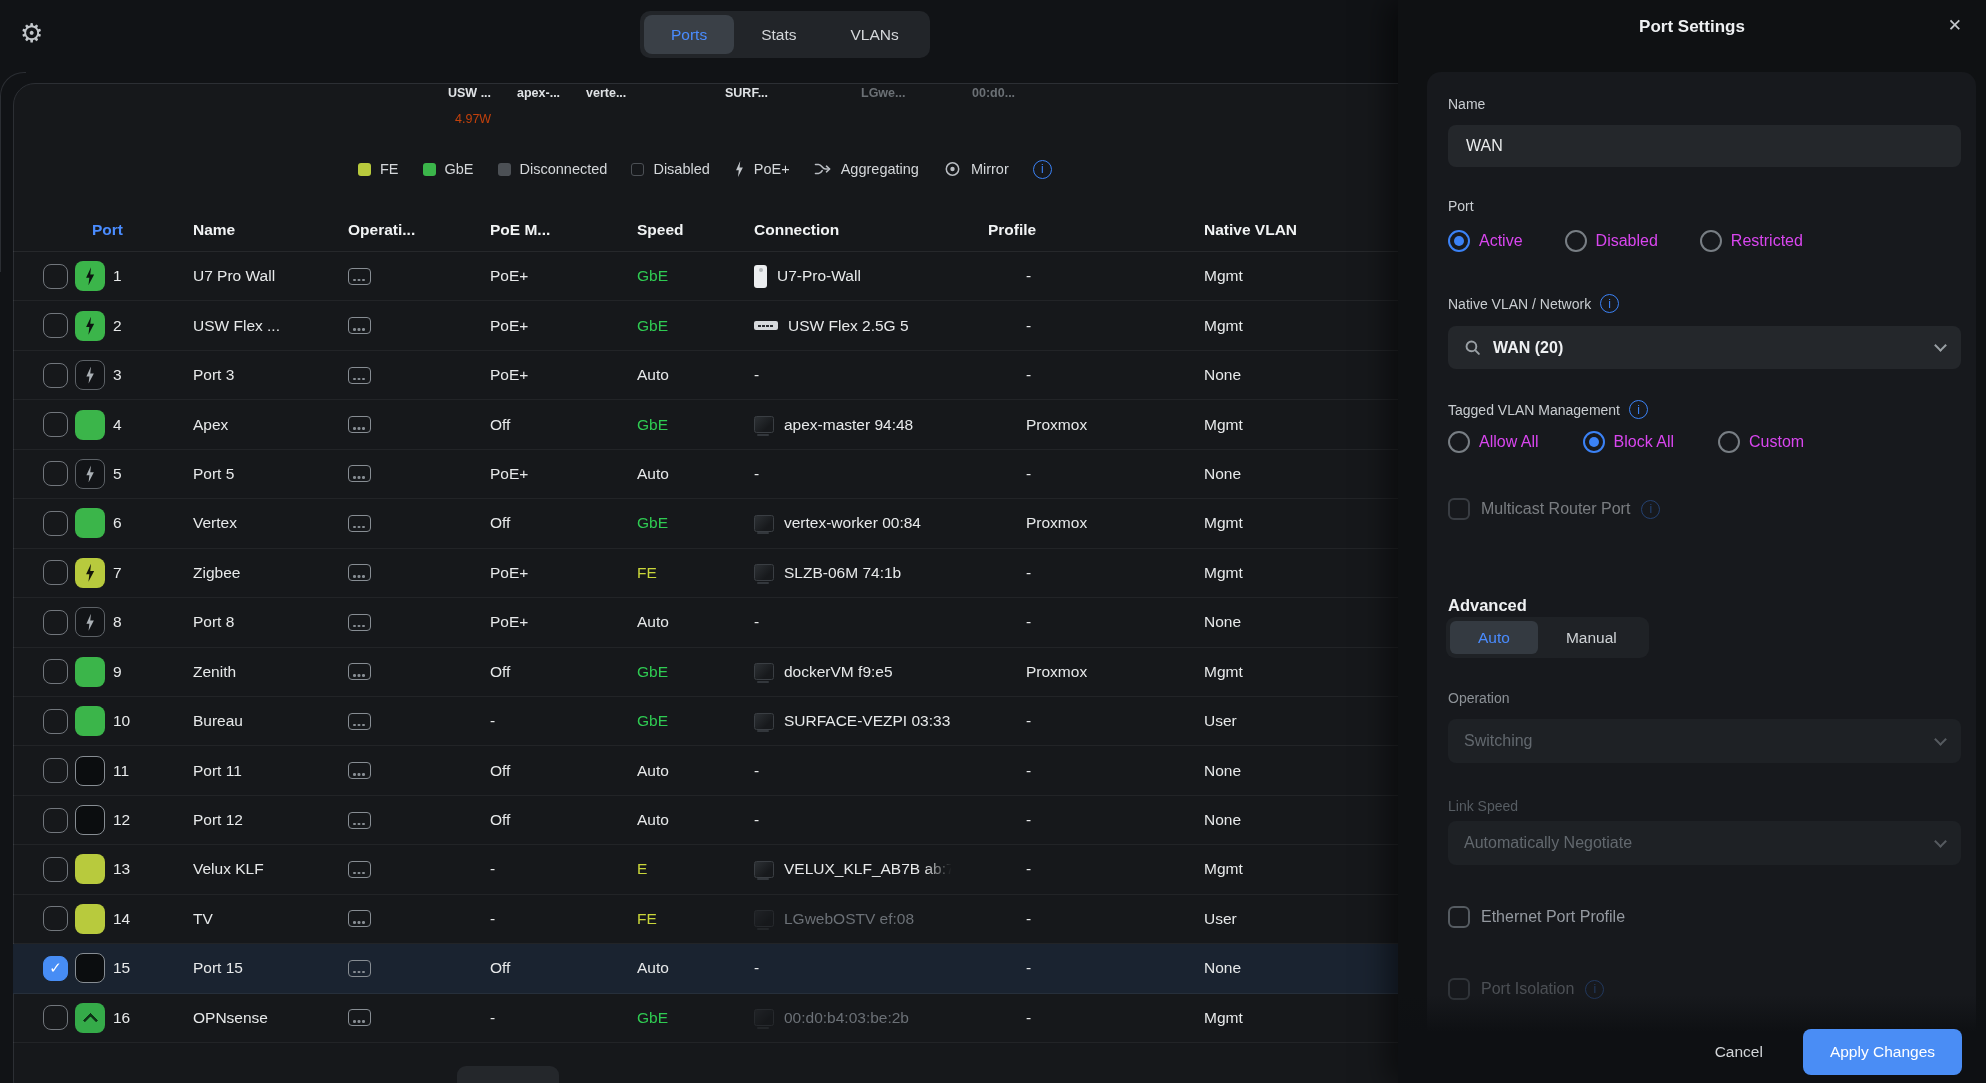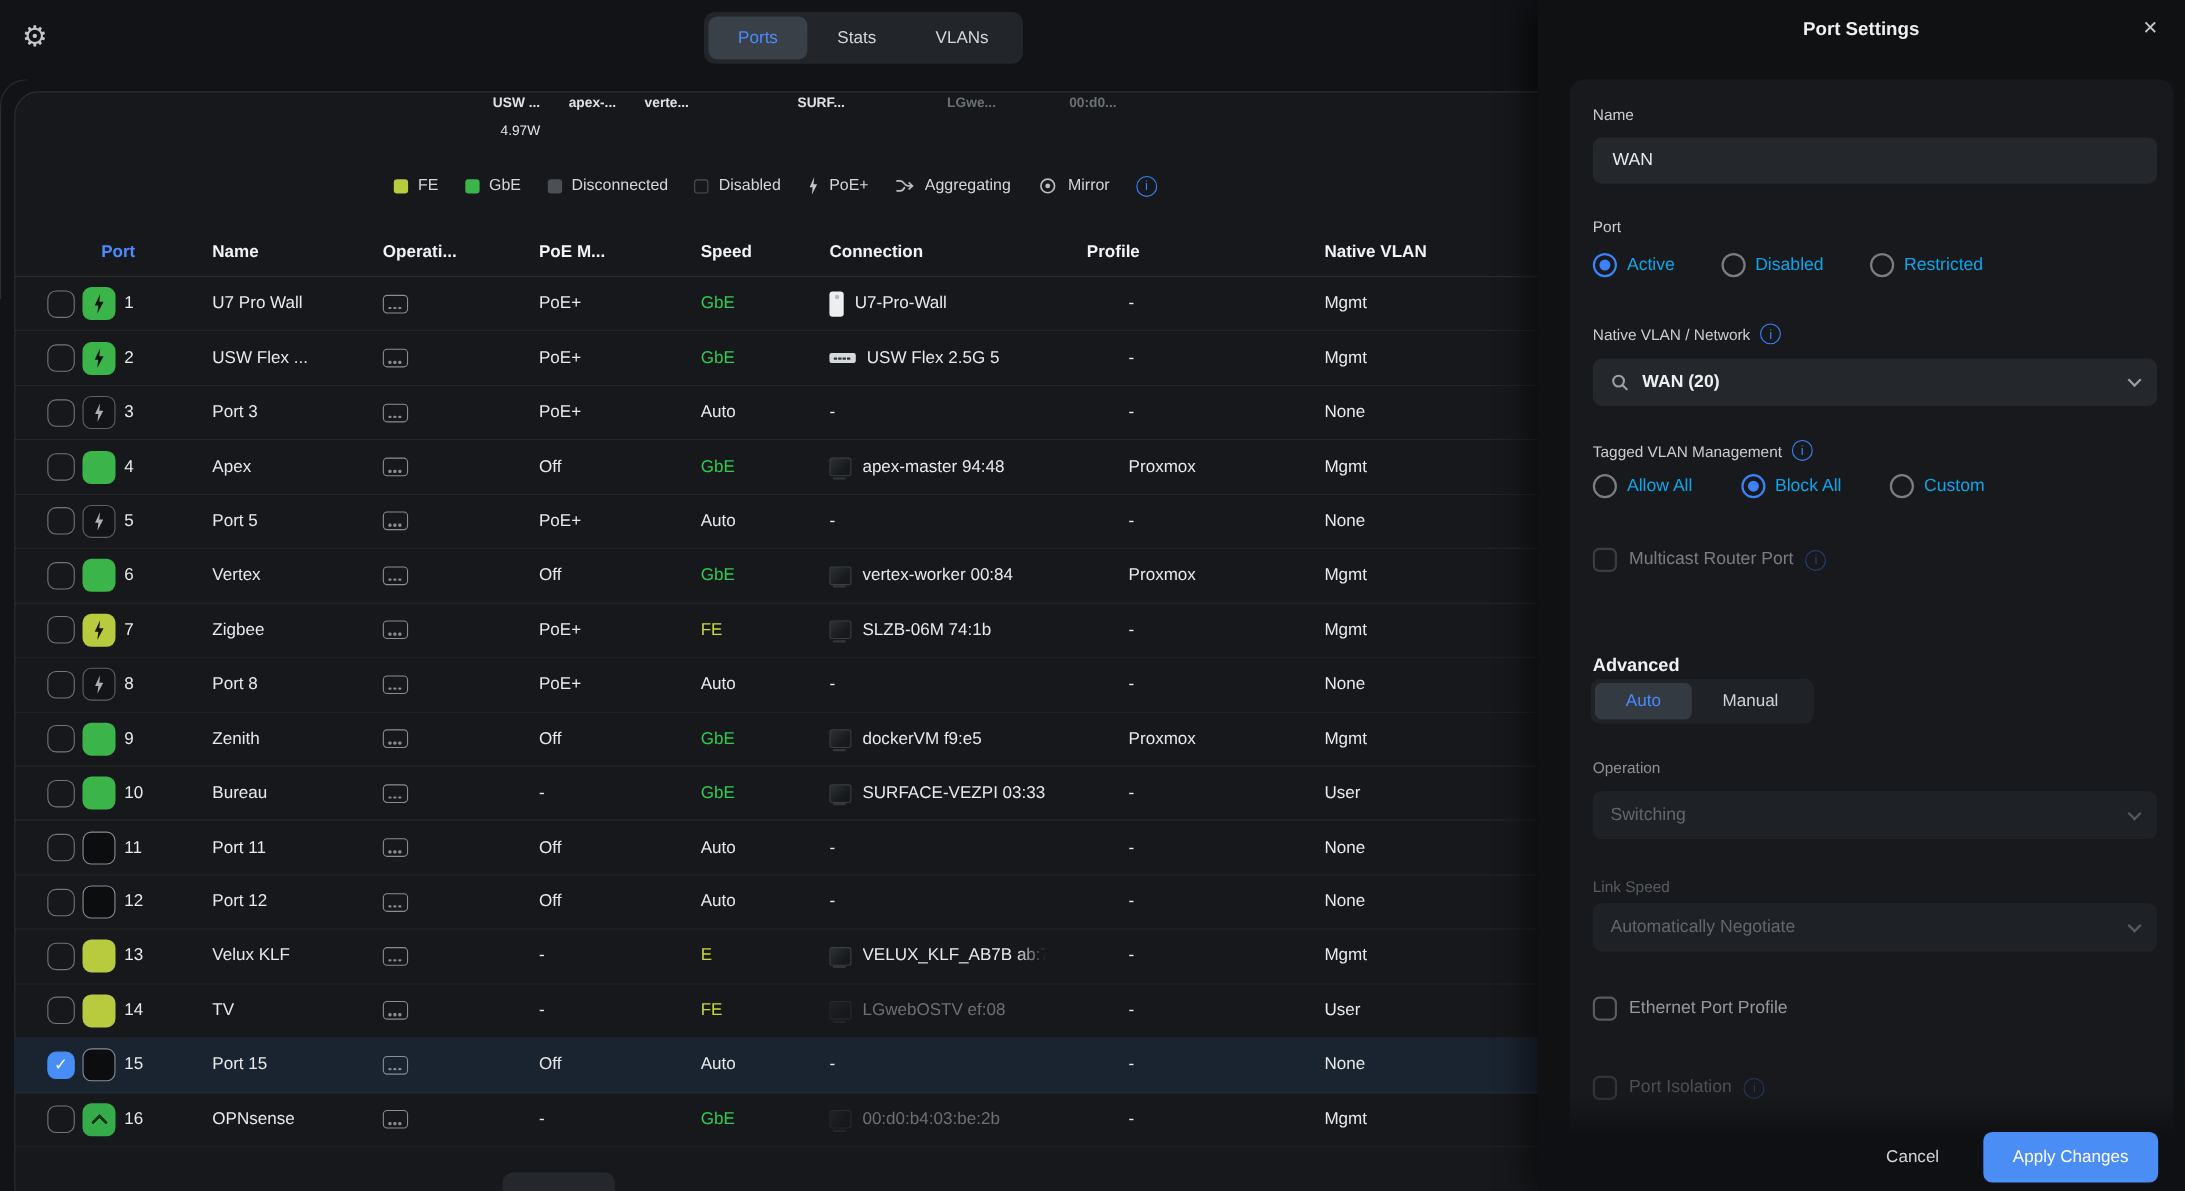--- a/index.html
+++ b/index.html
@@ -12,21 +12,21 @@
   .tab { height:39px; padding:0 27px; display:flex; align-items:center; font-size:15.5px; color:#d4d7da; border-radius:8px; cursor:pointer; }
   .tab.active { background:#3a4047; color:#4a8cff; }
 
   
   .outer-edge { position:absolute; left:0; top:72px; width:26px; height:200px; border-top:1px solid #2b2e33; border-left:1px solid #2b2e33; border-top-left-radius:24px; }
   .main-card { position:absolute; left:13px; top:83px; width:1980px; height:1020px; background:#16181b; border:1px solid #2c2f34; border-radius:22px; }
 
   
   .strip-label { position:absolute; top:86px; font-size:12.5px; font-weight:bold; color:#dfe2e5; z-index:2; }
   .strip-label.dim { color:#6b7075; }
-  .power-label { position:absolute; left:455px; top:112px; font-size:12.5px; color:#e5e5e5; z-index:2; }
+  .power-label { position:absolute; left:455px; top:112px; font-size:12.5px; color:#c2410c; z-index:2; }
 
   
   .legend { position:absolute; left:358px; top:158px; height:22px; display:flex; align-items:center; gap:24px; z-index:2; }
   .leg-item { display:flex; align-items:center; gap:9px; font-size:14.5px; color:#d4d7da; }
   .fe-swatch,.gbe-swatch,.disconnected-swatch,.disabled-swatch { width:13px; height:13px; border-radius:3px; }
   .fe-swatch { background:#b8ca3d; }
   .gbe-swatch { background:#3bb54a; }
   .disconnected-swatch { background:#4c5055; }
   .disabled-swatch { border:1.5px solid #4c5055; background:transparent; }
   .poe-bolt-icon { display:inline-block; width:11px; height:16px; }
@@ -88,21 +88,21 @@
   .drawer-close { position:absolute; right:24px; top:15px; font-size:17px; color:#c3c7cb; cursor:pointer; }
   .drawer-card { position:absolute; left:29px; top:72px; width:549px; height:1011px; background:#17191d; border-radius:14px; }
 
   .f-label { position:absolute; left:21px; font-size:14px; color:#c9cdd1; display:flex; align-items:center; gap:9px; }
   .f-field { position:absolute; left:21px; width:513px; border-radius:8px; display:flex; align-items:center; }
   .lbl-name { top:24px; }
   .input-name { top:53px; height:42px; background:#24272b; font-size:16px; color:#e9ebec; padding-left:18px; cursor:text; }
   .lbl-port { top:126px; }
   .radio-row { position:absolute; left:21px; display:flex; align-items:center; }
   .radios-port { top:158px; gap:42px; }
-  .radio-item { display:flex; align-items:center; gap:9px; font-size:16px; color:#0ea5e9; cursor:pointer; }
+  .radio-item { display:flex; align-items:center; gap:9px; font-size:16px; color:#d946ef; cursor:pointer; }
   .radio { width:22px; height:22px; border:2px solid #787e84; border-radius:50%; position:relative; flex:0 0 auto; }
   .radio.sel { border-color:#3b82f6; }
   .radio.sel::after { content:""; position:absolute; left:4px; top:4px; width:10px; height:10px; border-radius:50%; background:#3b82f6; }
   .lbl-nvlan { top:222px; }
   .select-nvlan { top:254px; height:43px; background:#24272b; gap:12px; padding:0 16px; cursor:pointer; }
   .select-nvlan .val { font-size:16px; font-weight:bold; color:#eef0f2; }
   .chev-down { width:9px; height:9px; border-right:2px solid #9aa0a5; border-bottom:2px solid #9aa0a5; transform:rotate(45deg); margin-left:auto; margin-top:-4px; }
   .chev-down.dim { border-color:#565b60; }
   .lbl-tagged { top:328px; }
   .radios-tagged { top:359px; gap:44px; }

